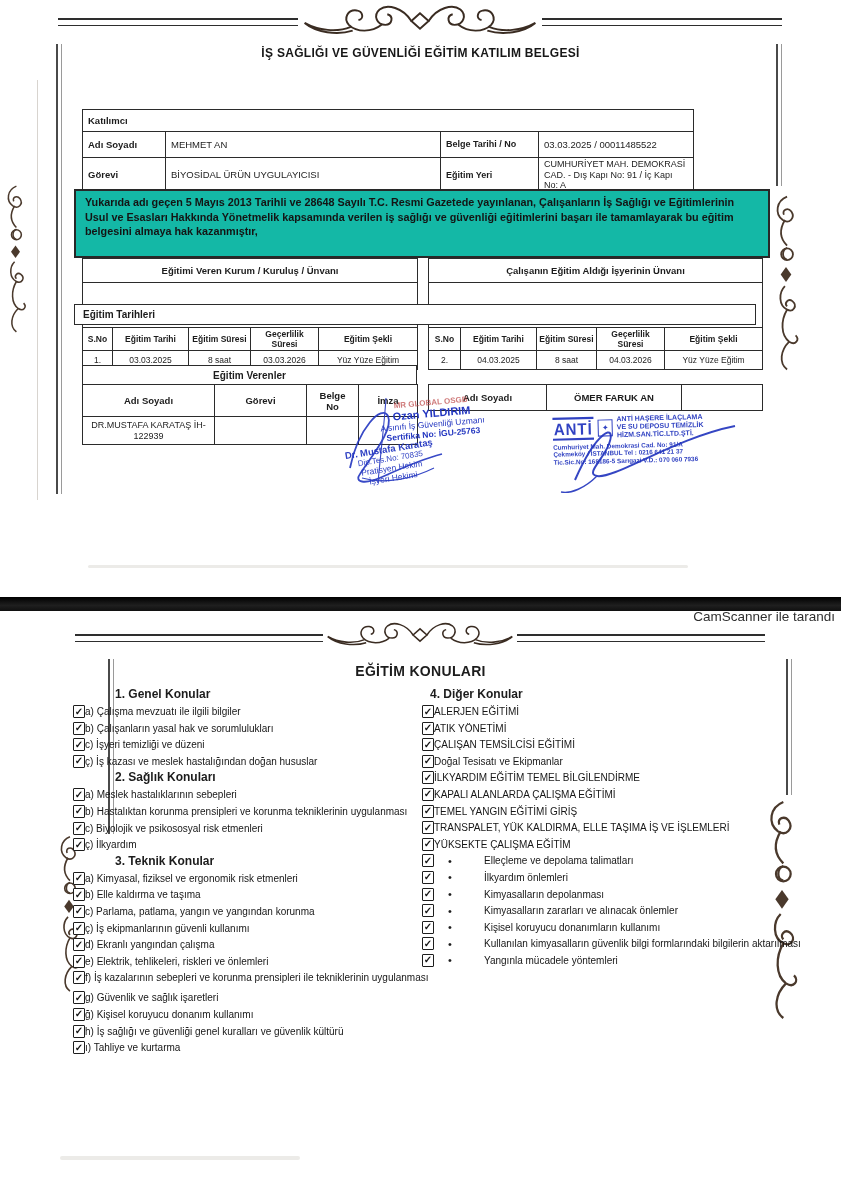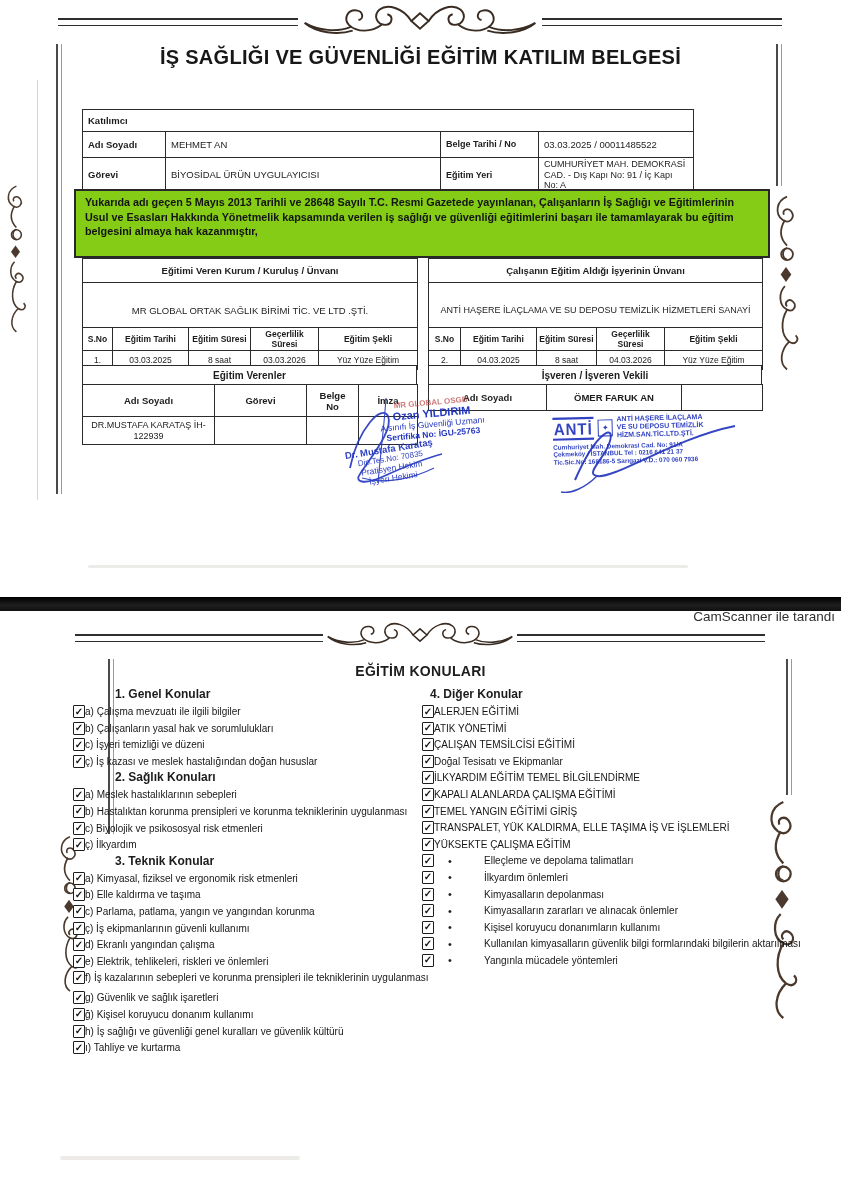--- a/index.html
+++ b/index.html
@@ -13,37 +13,37 @@
   #page2{top:611px;height:587px;}
 
   
   .dline{position:absolute;height:5px;border-top:2px solid #2e2e2e;border-bottom:1px solid #2e2e2e;}
   .orn{position:absolute;}
 
   
   .vline{position:absolute;width:3px;border-left:2px solid #4a4a4a;border-right:1px solid #9a9a9a;}
   .edge-line{position:absolute;width:1px;background:#d8d4cf;}
 
-  .doc-title{position:absolute;left:0;right:0;text-align:center;font-weight:bold;font-size:20px;letter-spacing:.3px;color:#171717;}
+  .doc-title{position:absolute;left:0;right:0;text-align:center;font-weight:bold;font-size:12px;letter-spacing:.3px;color:#171717;}
 
   
   .tblwrap{position:absolute;}
   table{border-collapse:collapse;table-layout:fixed;width:100%;background:#fff;}
   td{border:1px solid #2b2b2b;font-size:9.5px;padding:1px 5px;vertical-align:middle;overflow:hidden;}
   .tblwrap table{border:1.5px solid #2b2b2b;}
   td.lab{font-weight:bold;}
   td.ctr{text-align:center;}
   td.sm{font-size:8.5px;padding:1px 2px;}
   td.xs{font-size:9px;line-height:10.5px;}
 
   .bandbox{position:absolute;border:1.5px solid #2b2b2b;background:#fff;font-weight:bold;font-size:10px;display:flex;align-items:center;}
   .bandbox.ctr{justify-content:center;}
   .bandbox.pad{padding-left:8px;}
 
-  .stmt{position:absolute;border:2px solid #282828;background:#84cc16;font-weight:bold;font-size:10.8px;line-height:14.6px;padding:4px 9px;color:#141414;}
+  .stmt{position:absolute;border:2px solid #282828;background:#14b8a6;font-weight:bold;font-size:10.8px;line-height:14.6px;padding:4px 9px;color:#141414;}
 
   
   .stamp{position:absolute;text-align:center;pointer-events:none;}
   .blue{color:#2336c0;}
   .stamp .l{white-space:nowrap;}
   .sig{position:absolute;pointer-events:none;}
 
   .stamp-company{position:absolute;color:#2033bd;opacity:.92;transform:rotate(-1.5deg);}
   .stamp-company .top{display:flex;align-items:center;gap:4px;}
   .anti-logo{font-weight:bold;font-size:15px;letter-spacing:1px;border-top:2px solid #2033bd;border-bottom:2px solid #2033bd;padding:0 1px;transform:scaleY(1.1);}
@@ -168,20 +168,21 @@
           <tr style="height:24px">
             <td class="lab ctr">Çalışanın Eğitim Aldığı İşyerinin Ünvanı</td>
           </tr>
       <tr style="height:56px">
             <td class="ctr xs">ANTİ HAŞERE İLAÇLAMA VE SU DEPOSU TEMİZLİK HİZMETLERİ SANAYİ</td>
           </tr>
     </tbody>
       </table>
   </div>
 
+  <div class="bandbox pad" style="left:74px;top:304px;width:672px;height:19px;">Eğitim Tarihleri</div>
 
   <div class="tblwrap" style="left:82px;top:327px;width:336px;">
     <table>
       <colgroup>
           <col style="width:30px">
           <col style="width:76px">
           <col style="width:62px">
           <col style="width:68px">
           <col>
         </colgroup>
@@ -225,21 +226,20 @@
         <td class="ctr sm">04.03.2025</td>
         <td class="ctr sm">8 saat</td>
         <td class="ctr sm">04.03.2026</td>
         <td class="ctr sm">Yüz Yüze Eğitim</td>
       </tr>
     </tbody>
       </table>
   </div>
 
   <div class="bandbox ctr" style="left:82px;top:365px;width:333px;height:19px;">Eğitim Verenler</div>
-  <div class="bandbox ctr" style="left:428px;top:365px;width:332px;height:19px;">İşveren / İşveren Vekili</div>
 
   <div class="tblwrap" style="left:82px;top:384px;width:336px;">
     <table>
       <colgroup>
           <col style="width:132px">
           <col style="width:92px">
           <col style="width:52px">
           <col>
         </colgroup>
       <tbody>

